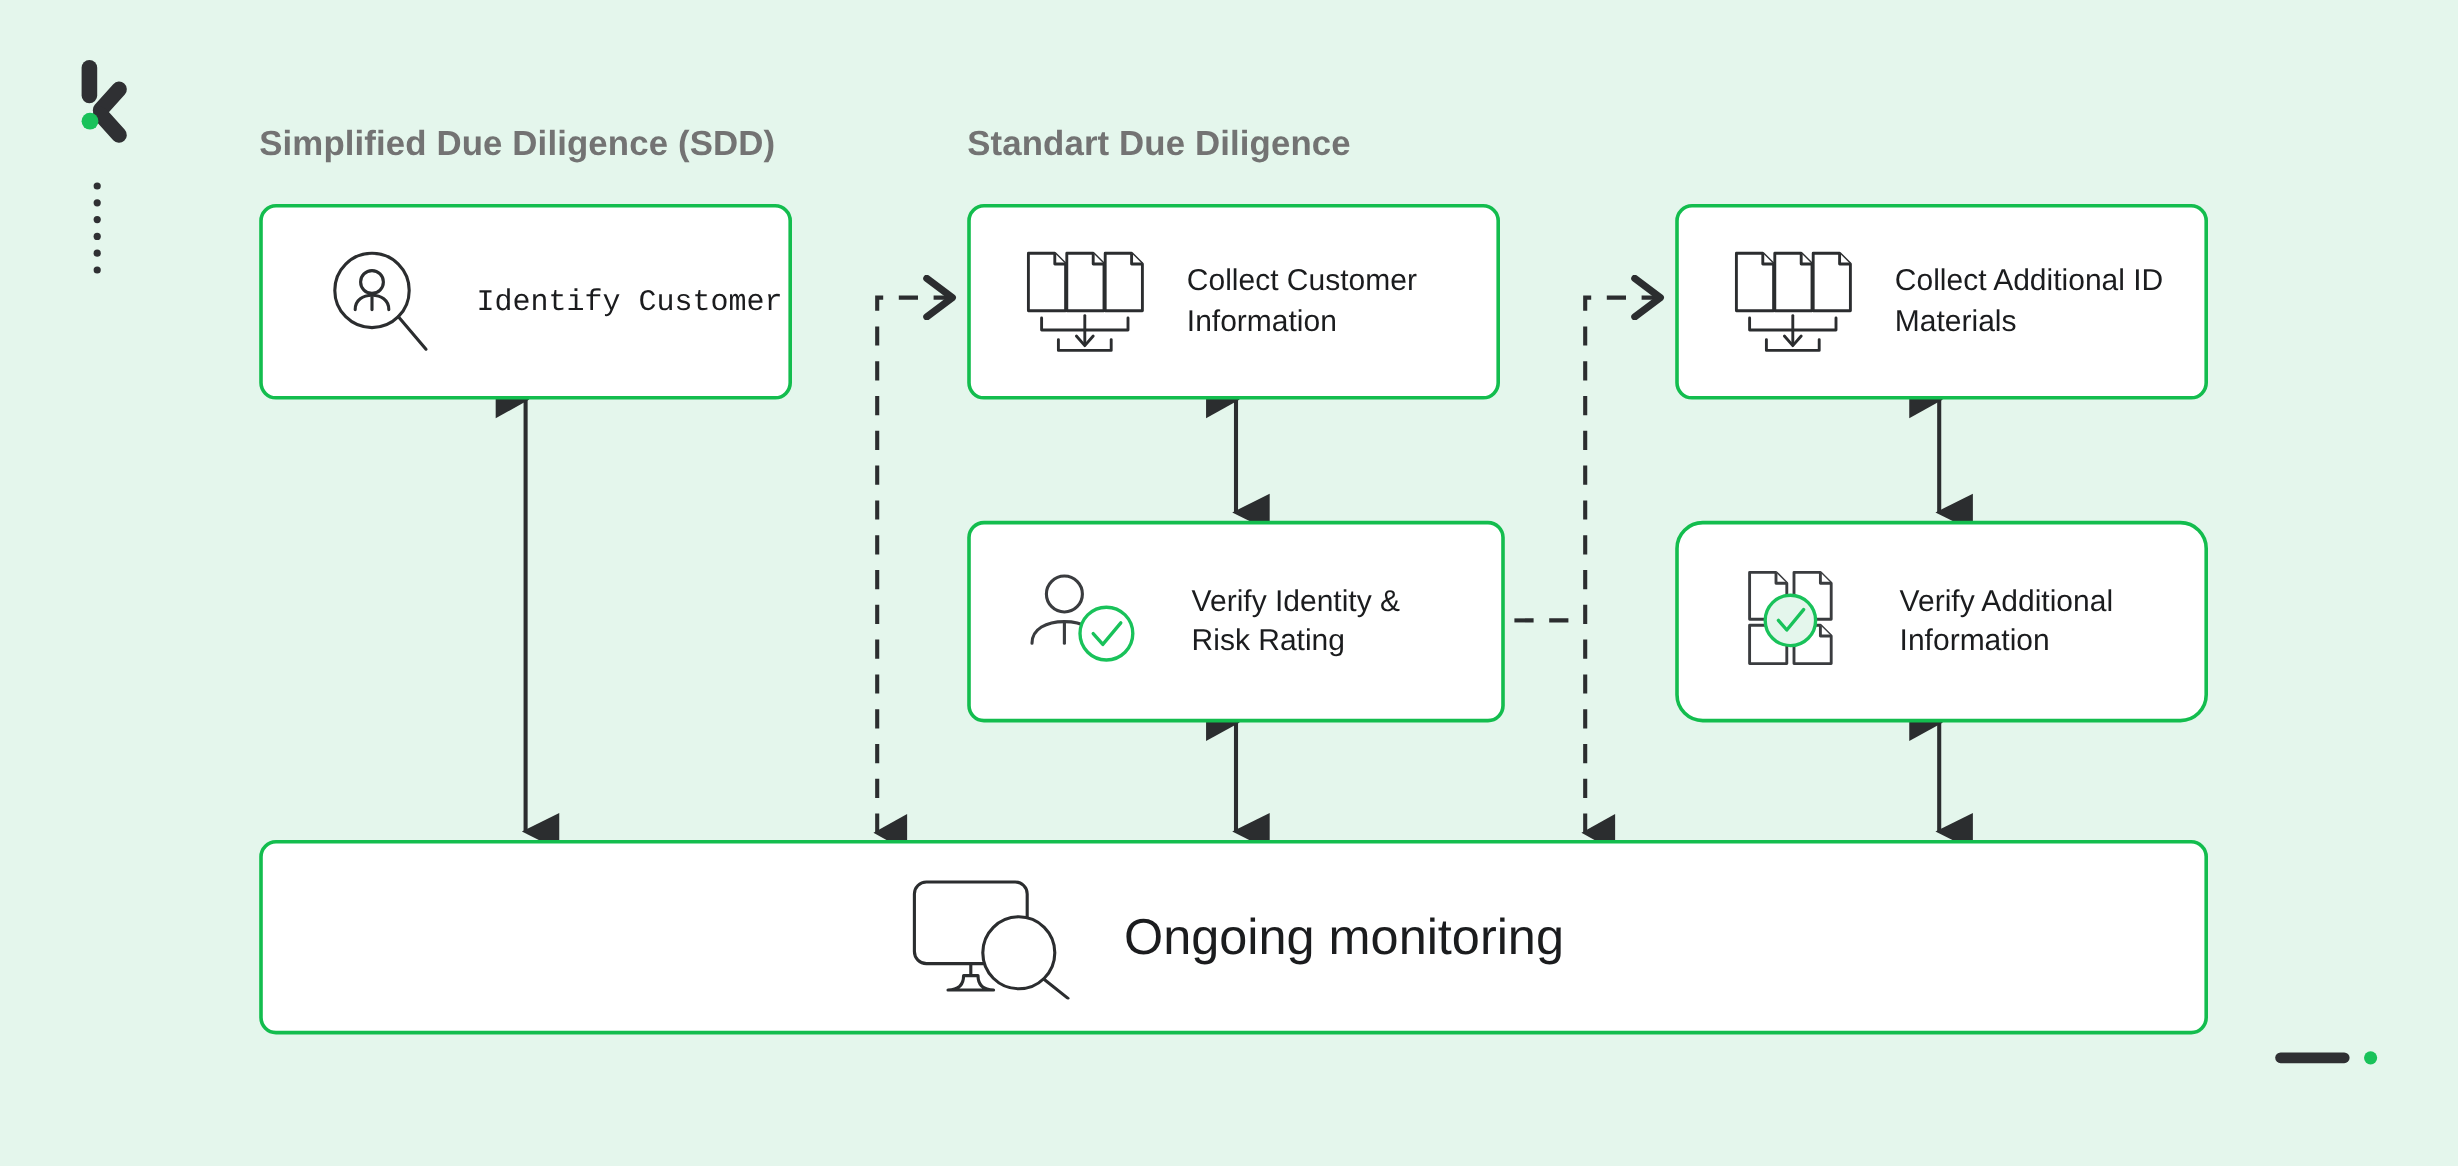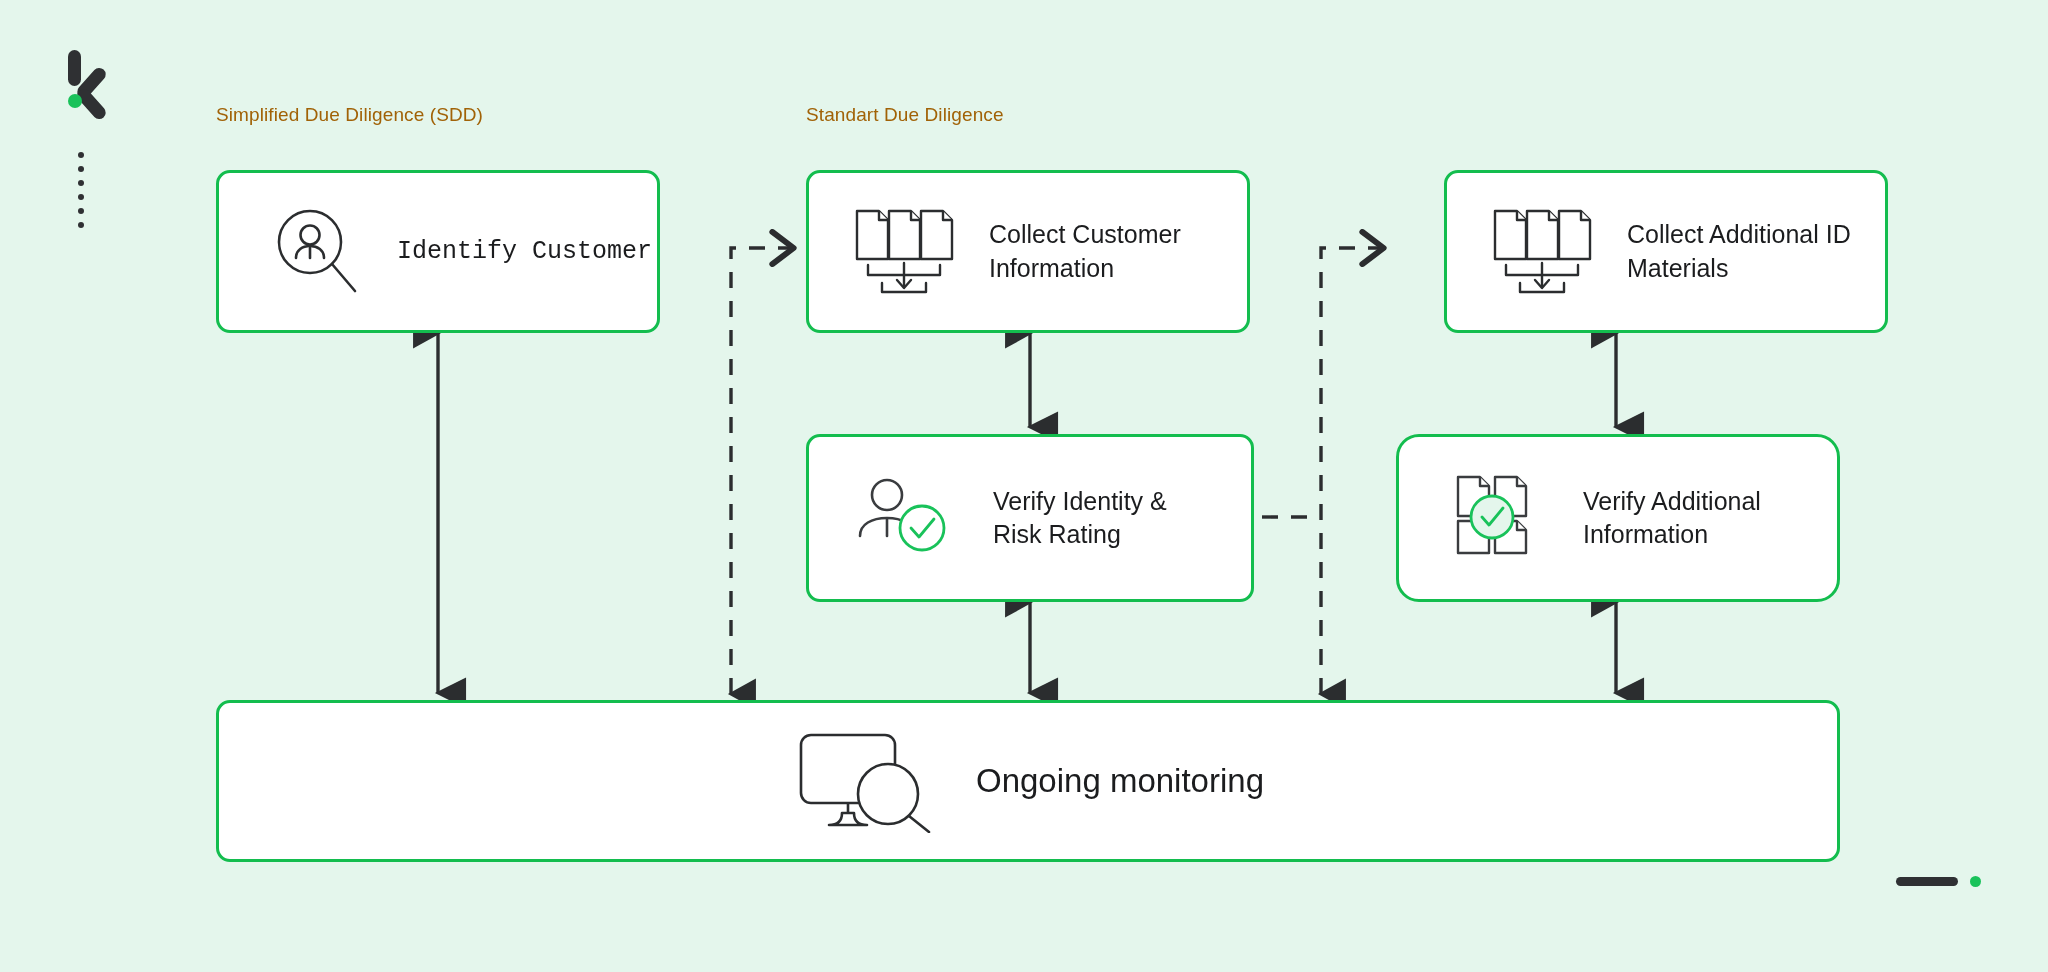--- a/index.html
+++ b/index.html
@@ -108,23 +108,23 @@
     position: absolute;
     left: 74px; top: 2px;
     width: 11px; height: 11px;
     border-radius: 50%;
     background: #19c25a;
   }
 
   
   .col-head {
     position: absolute;
-    font-size: 19px;
-    font-weight: 400;
-    color: #a16207;
+    font-size: 29px;
+    font-weight: 700;
+    color: #737373;
     letter-spacing: .1px;
     white-space: nowrap;
   }
   #head-0 { left: 216px;  top: 104px; }
   #head-1 { left: 806px;  top: 104px; }
   #head-2 { left: 1396px; top: 104px; }
 
   
   .card {
     position: absolute;
@@ -157,21 +157,21 @@
   #card-sdd-1 .card-label { margin-left: 26px; }
 
   #card-std-1 {
     left: 806px;  top: 170px;  width: 444px;  height: 163px;
     padding-left: 40px;
   }
   #card-std-1 .icon-wrap { width: 110px; }
   #card-std-1 .card-label { margin-left: 30px; width: 230px; }
 
   #card-edd-1 {
-    left: 1444px; top: 170px;  width: 444px;  height: 163px;
+    left: 1396px; top: 170px;  width: 444px;  height: 163px;
     padding-left: 40px;
   }
   #card-edd-1 .icon-wrap { width: 110px; }
   #card-edd-1 .card-label { margin-left: 30px; width: 230px; }
 
   #card-std-2 {
     left: 806px;  top: 434px;  width: 448px;  height: 168px;
     padding-left: 42px;
   }
   #card-std-2 .icon-wrap { width: 110px; }
@@ -185,21 +185,21 @@
   #card-edd-2 .icon-wrap { width: 110px; }
   #card-edd-2 .card-label { margin-left: 32px; width: 230px; }
 
   #card-monitoring {
     left: 216px;  top: 700px;  width: 1624px; height: 162px;
     justify-content: center;
     padding-left: 0;
   }
   #card-monitoring .icon-wrap { width: 150px; }
   #card-monitoring .card-label {
-    font-size: 33px;
+    font-size: 42px;
     font-weight: 500;
     margin-left: 34px;
     white-space: nowrap;
   }
 
   
   #wires {
     position: absolute;
     left: 0; top: 0;
     width: 2048px;

